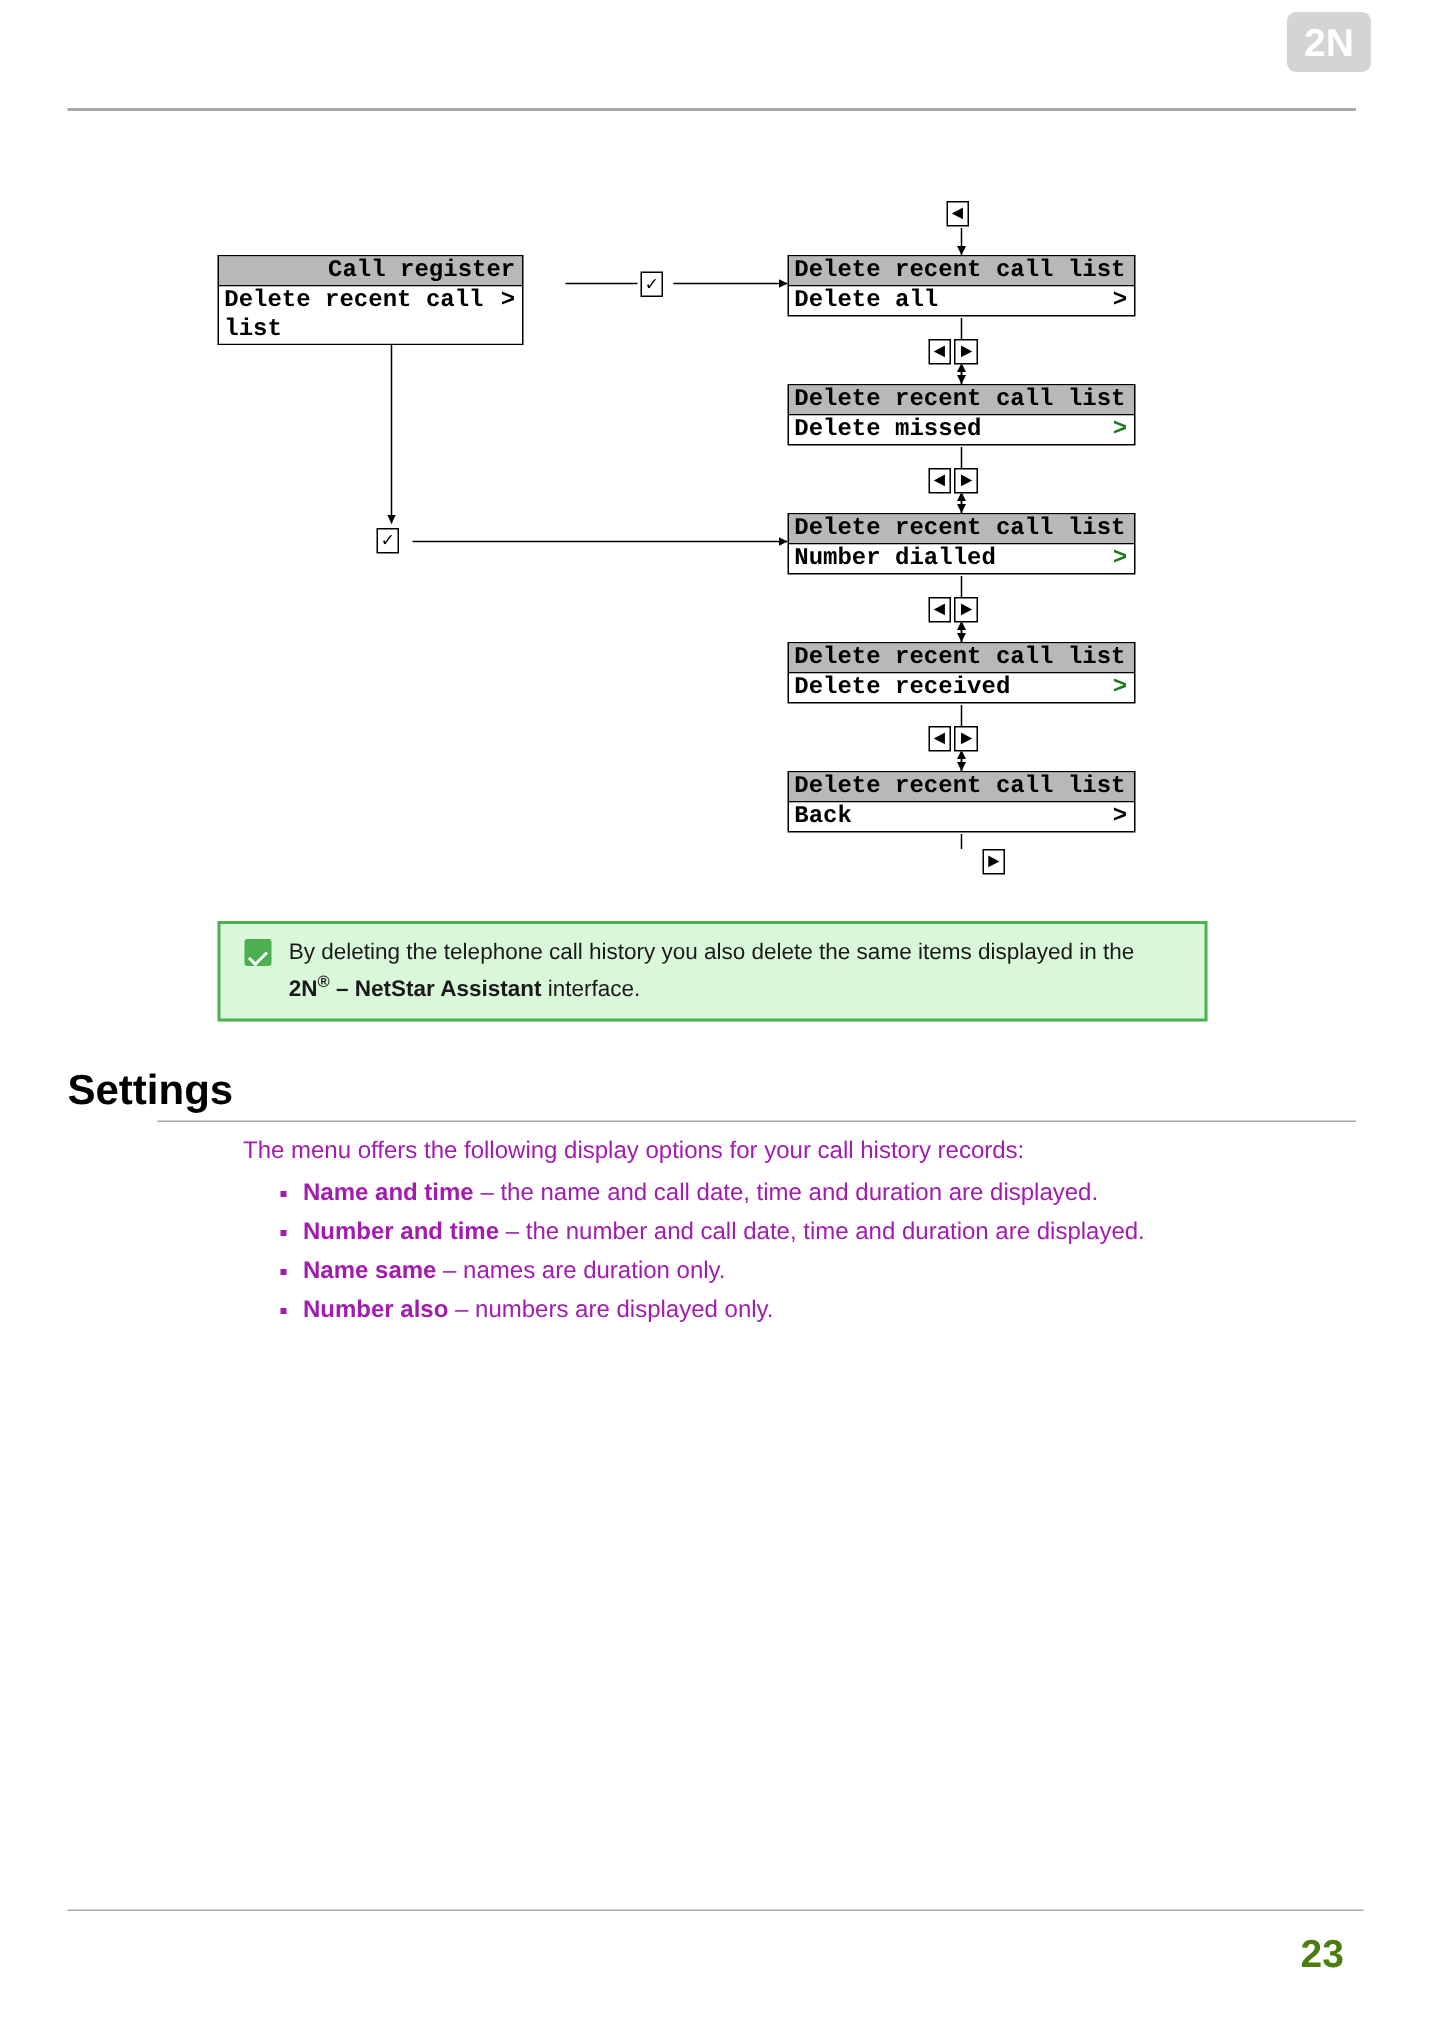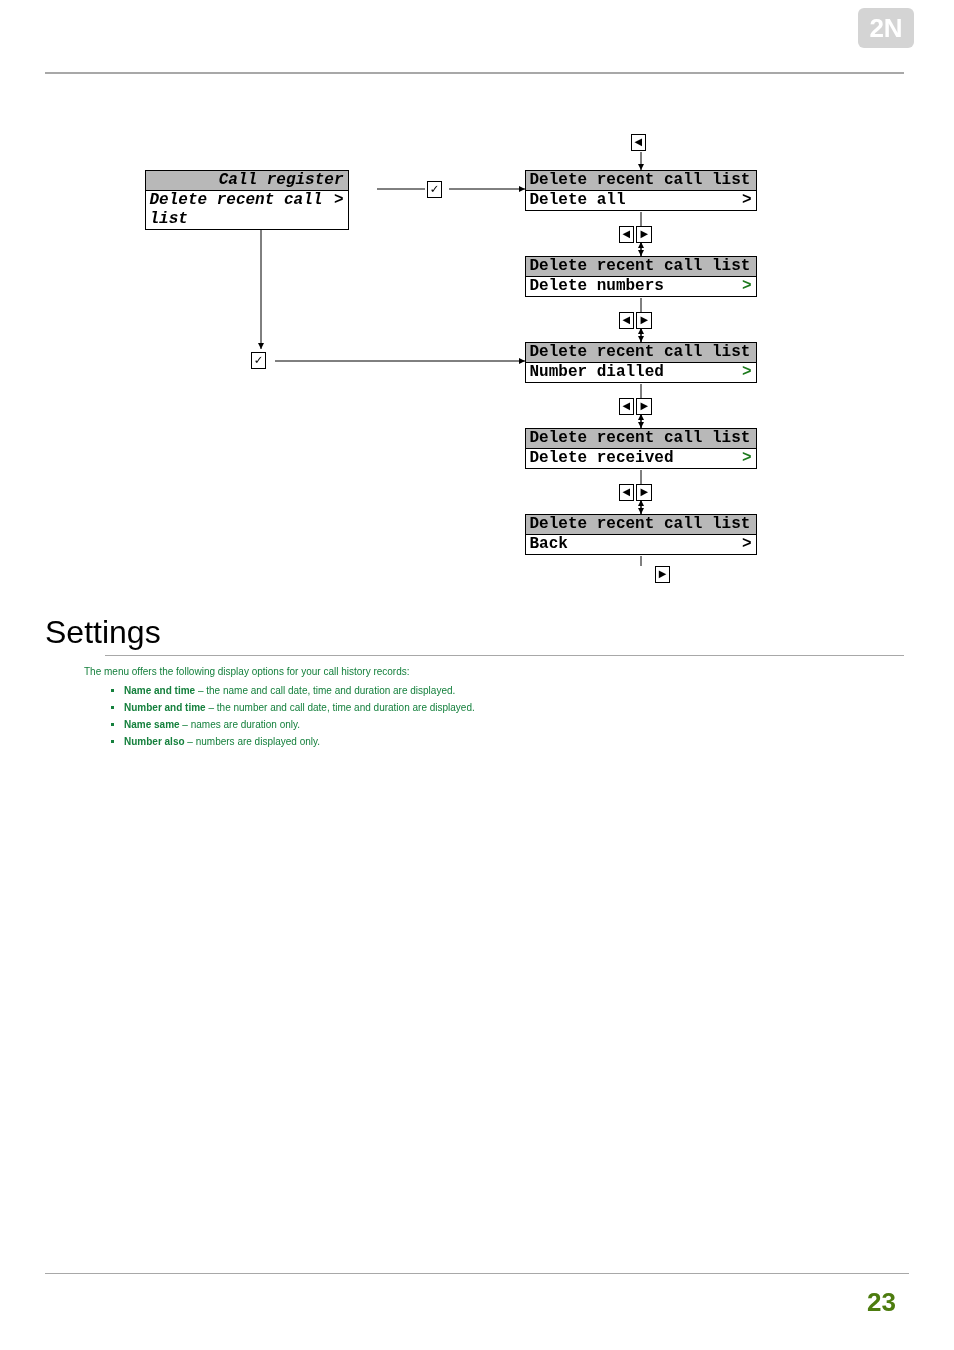--- a/index.html
+++ b/index.html
@@ -46,21 +46,21 @@
   .menu-box {
     position: absolute;
     border: 1px solid #000;
     font-family: "Courier New", monospace;
     font-size: 16px;
     font-weight: bold;
     line-height: 19px;
     background: #fff;
     width: 232px;
   }
-  .menu-left { width: 204px; font-style: italic; }
+  .menu-left { width: 204px; }
   .menu-title {
     background: #b8b8b8;
     text-align: right;
     padding: 0 4px;
     border-bottom: 1px solid #000;
   }
   .menu-title-left { text-align: left; }
   .menu-row {
     background: #fff;
     padding: 0 4px;
@@ -117,34 +117,34 @@
     width: 10px; height: 5px;
     border-left: 2px solid #fff;
     border-bottom: 2px solid #fff;
     transform: rotate(-45deg);
   }
   .tip-text sup { font-size: 11px; }
 
   
   h2.settings {
     font-family: Verdana, Arial, sans-serif;
-    font-size: 32px;
-    font-weight: normal;
+    font-size: 28px;
+    font-weight: bold;
     margin: 0 0 0 0;
   }
   .section-rule {
     border-top: 1px solid #a8a8a8;
     margin: 4px 0 8px 60px;
   }
   .body-text {
     font-family: Verdana, Arial, sans-serif;
-    font-size: 10px;
+    font-size: 16px;
     line-height: 1.5;
-    color: #15803d;
-    margin-left: 39px;
+    color: #a21caf;
+    margin-left: 117px;
   }
   .body-text ul {
     margin: 4px 0 0 0;
     padding-left: 40px;
     list-style: square;
   }
   .body-text ul li { margin: 2px 0; }
 
   .page-num {
     position: absolute;
@@ -232,21 +232,21 @@
       </div>
     </div>
     <div class="key-group" style="top:92px; left:474px;">
       <div class="key-box">◄</div>
       <div class="key-box">►</div>
     </div>
 
     <div class="menu-box" style="top:122px; left:380px;">
       <div class="menu-title menu-title-left">Delete recent call list</div>
       <div class="menu-row">
-        <span>Delete numbers</span>
+        <span>Delete missed</span>
         <span class="gt gt-green">&gt;</span>
       </div>
     </div>
     <div class="key-group" style="top:178px; left:474px;">
       <div class="key-box">◄</div>
       <div class="key-box">►</div>
     </div>
 
     <div class="menu-box" style="top:208px; left:380px;">
       <div class="menu-title menu-title-left">Delete recent call list</div>
@@ -277,20 +277,26 @@
     <div class="menu-box" style="top:380px; left:380px;">
       <div class="menu-title menu-title-left">Delete recent call list</div>
       <div class="menu-row">
         <span>Back</span>
         <span class="gt">&gt;</span>
       </div>
     </div>
     <div class="key-box" style="top:432px; left:510px;">►</div>
   </div>
 
+  <div class="tip-box">
+    <div class="tip-icon"></div>
+    <div class="tip-text">
+      <span>By deleting the telephone call history you also delete the same items displayed in the </span><b><span>2N</span><sup>®</sup><span> – NetStar Assistant</span></b><span> interface.</span>
+    </div>
+  </div>
 
   <h2 class="settings">Settings</h2>
   <div class="section-rule"></div>
   <div class="body-text">
     <div>The menu offers the following display options for your call history records:</div>
     <ul>
       <li><b>Name and time</b><span> – the name and call date, time and duration are displayed.</span></li>
       <li><b>Number and time</b><span> – the number and call date, time and duration are displayed.</span></li>
       <li><b>Name same</b><span> – names are duration only.</span></li>
       <li><b>Number also</b><span> – numbers are displayed only.</span></li>

